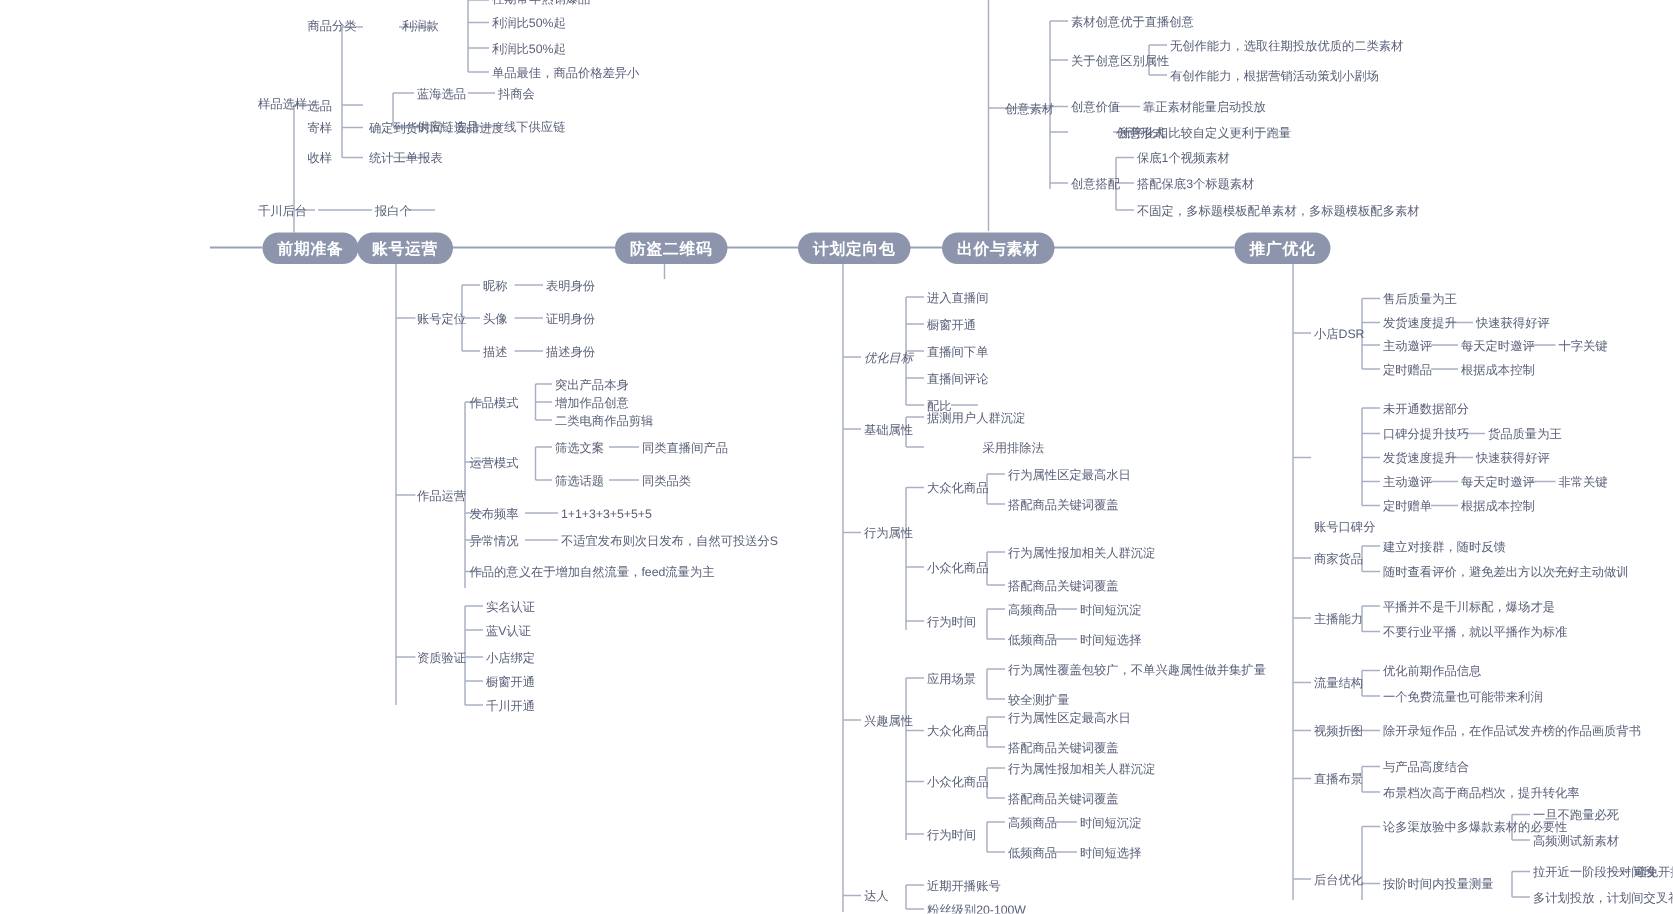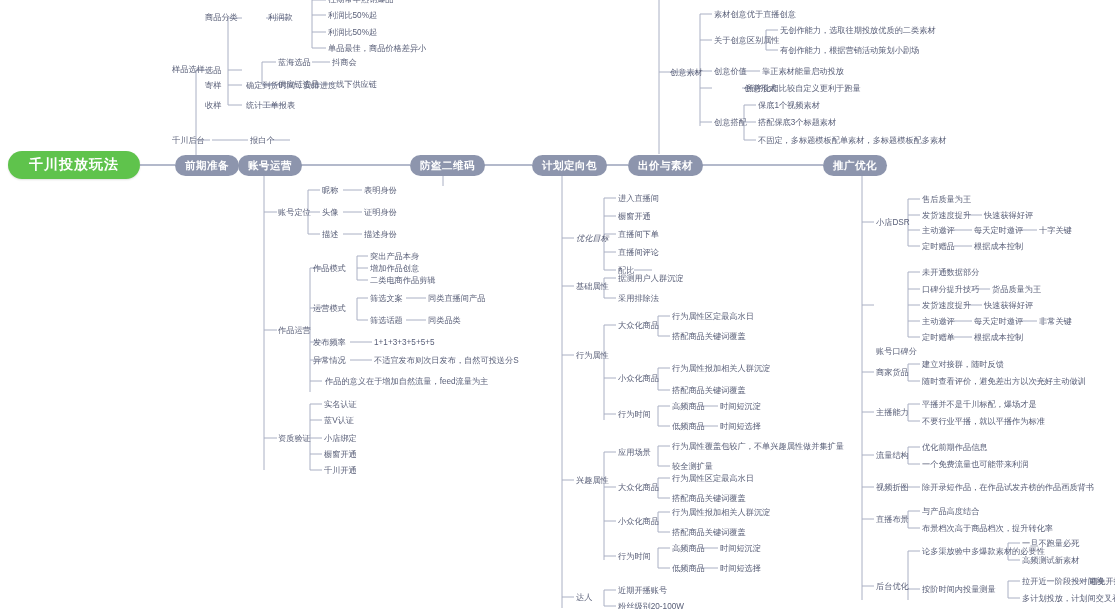--- a/index.html
+++ b/index.html
@@ -284,23 +284,20 @@
     <line x1="908" y1="589" x2="920" y2="589"></line>
     <line x1="1008" y1="543" x2="1008" y2="560"></line>
     <line x1="1008" y1="543" x2="1020" y2="543"></line>
     <line x1="1008" y1="560" x2="1020" y2="560"></line>
     <line x1="1008" y1="581" x2="1008" y2="598"></line>
     <line x1="1008" y1="581" x2="1020" y2="581"></line>
     <line x1="1008" y1="598" x2="1020" y2="598"></line>
     <line x1="1073" y1="581" x2="1087" y2="581"></line>
   </svg>
 
-  <div class="root-node">
-    <span>千川投放玩法</span>
-  </div>
 
   <div class="pill" style="left:175px;top:155px;">
       <span>前期准备</span>
     </div>
   <div class="pill" style="left:238px;top:155px;">
       <span>账号运营</span>
     </div>
   <div class="pill" style="left:410px;top:155px;">
       <span>防盗二维码</span>
     </div>
@@ -348,39 +345,39 @@
   <div class="node" style="left:370px;top:276px;">二类电商作品剪辑</div>
   <div class="node" style="left:313px;top:304px;">运营模式</div>
   <div class="node" style="left:370px;top:294px;">筛选文案</div>
   <div class="node" style="left:428px;top:294px;">同类直播间产品</div>
   <div class="node" style="left:370px;top:316px;">筛选话题</div>
   <div class="node" style="left:428px;top:316px;">同类品类</div>
   <div class="node" style="left:313px;top:338px;">发布频率</div>
   <div class="node" style="left:374px;top:338px;">1+1+3+3+5+5+5</div>
   <div class="node" style="left:313px;top:356px;">异常情况</div>
   <div class="node" style="left:374px;top:356px;">不适宜发布则次日发布，自然可投送分S</div>
-  <div class="node" style="left:313px;top:377px;margin-left:12px;">作品的意义在于增加自然流量，feed流量为主</div>
+  <div class="node" style="left:313px;top:377px;">作品的意义在于增加自然流量，feed流量为主</div>
 
   <div class="node" style="left:278px;top:434px;">资质验证</div>
   <div class="node" style="left:324px;top:400px;">实名认证</div>
   <div class="node" style="left:324px;top:416px;">蓝V认证</div>
   <div class="node" style="left:324px;top:434px;">小店绑定</div>
   <div class="node" style="left:324px;top:450px;">橱窗开通</div>
   <div class="node" style="left:324px;top:466px;">千川开通</div>
 
   <div class="node" style="left:576px;top:234px;font-style:italic;">优化目标</div>
   <div class="node" style="left:618px;top:194px;">进入直播间</div>
   <div class="node" style="left:618px;top:212px;">橱窗开通</div>
   <div class="node" style="left:618px;top:230px;">直播间下单</div>
   <div class="node" style="left:618px;top:248px;">直播间评论</div>
   <div class="node" style="left:618px;top:266px;">配比</div>
 
   <div class="node" style="left:576px;top:282px;">基础属性</div>
   <div class="node" style="left:618px;top:274px;">据测用户人群沉淀</div>
-  <div class="node" style="left:618px;top:294px;text-align:center;">采用排除法</div>
+  <div class="node" style="left:655px;top:294px;text-align:center;">采用排除法</div>
 
   <div class="node" style="left:576px;top:351px;">行为属性</div>
   <div class="node" style="left:618px;top:321px;">大众化商品</div>
   <div class="node" style="left:672px;top:312px;">行为属性区定最高水日</div>
   <div class="node" style="left:672px;top:332px;">搭配商品关键词覆盖</div>
   <div class="node" style="left:618px;top:374px;">小众化商品</div>
   <div class="node" style="left:672px;top:364px;">行为属性报加相关人群沉淀</div>
   <div class="node" style="left:672px;top:386px;">搭配商品关键词覆盖</div>
   <div class="node" style="left:618px;top:410px;">行为时间</div>
   <div class="node" style="left:672px;top:402px;">高频商品</div>

